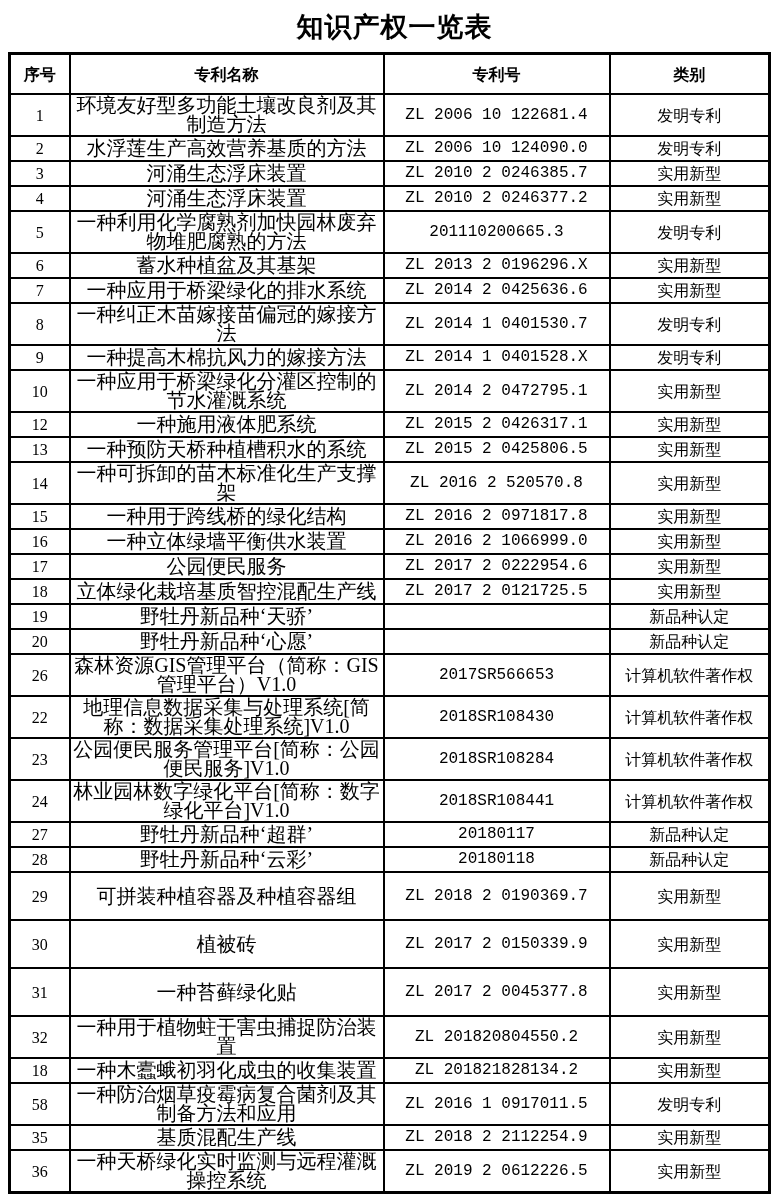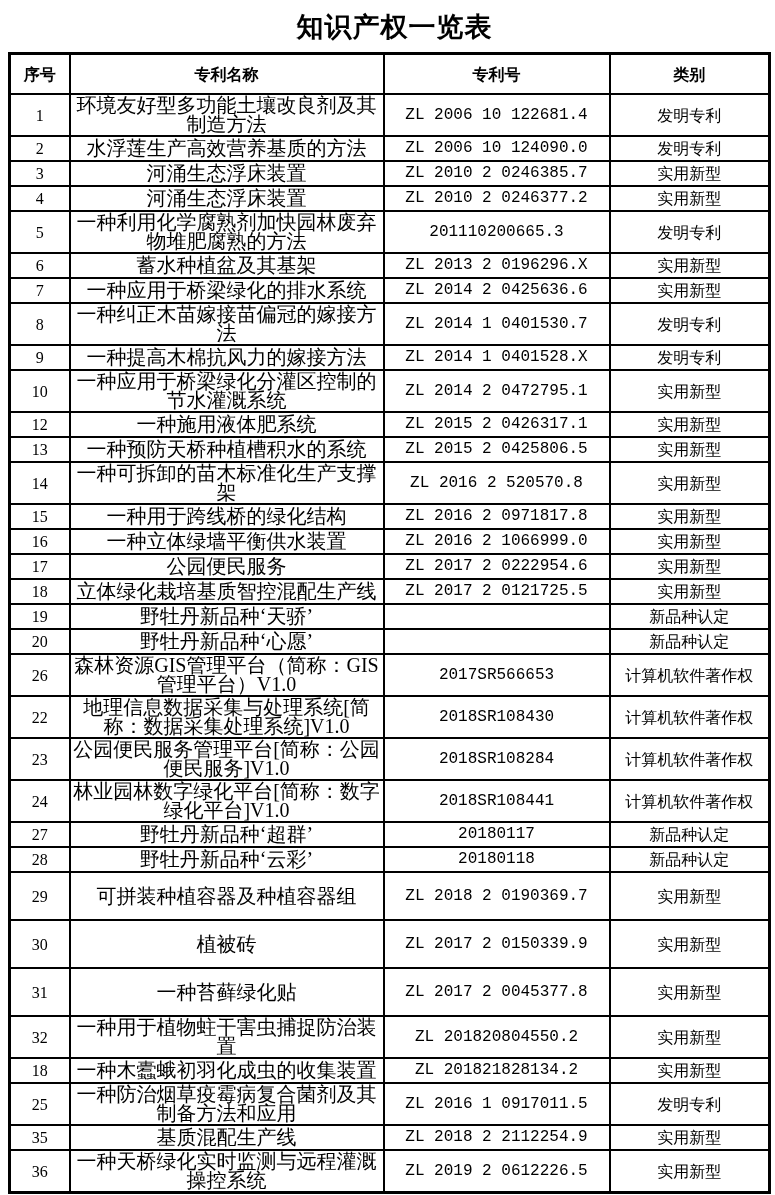--- a/index.html
+++ b/index.html
@@ -268,21 +268,21 @@
     <td class="c-number">ZL 201820804550.2</td>
     <td class="c-category">实用新型</td>
   </tr>
         <tr>
     <td class="c-no">18</td>
     <td class="c-name">一种木蠹蛾初羽化成虫的收集装置</td>
     <td class="c-number">ZL 201821828134.2</td>
     <td class="c-category">实用新型</td>
   </tr>
         <tr>
-    <td class="c-no">25</td>
+    <td class="c-no">58</td>
     <td class="c-name">一种防治烟草疫霉病复合菌剂及其制备方法和应用</td>
     <td class="c-number">ZL 2016 1 0917011.5</td>
     <td class="c-category">发明专利</td>
   </tr>
         <tr>
     <td class="c-no">35</td>
     <td class="c-name">基质混配生产线</td>
     <td class="c-number">ZL 2018 2 2112254.9</td>
     <td class="c-category">实用新型</td>
   </tr>

